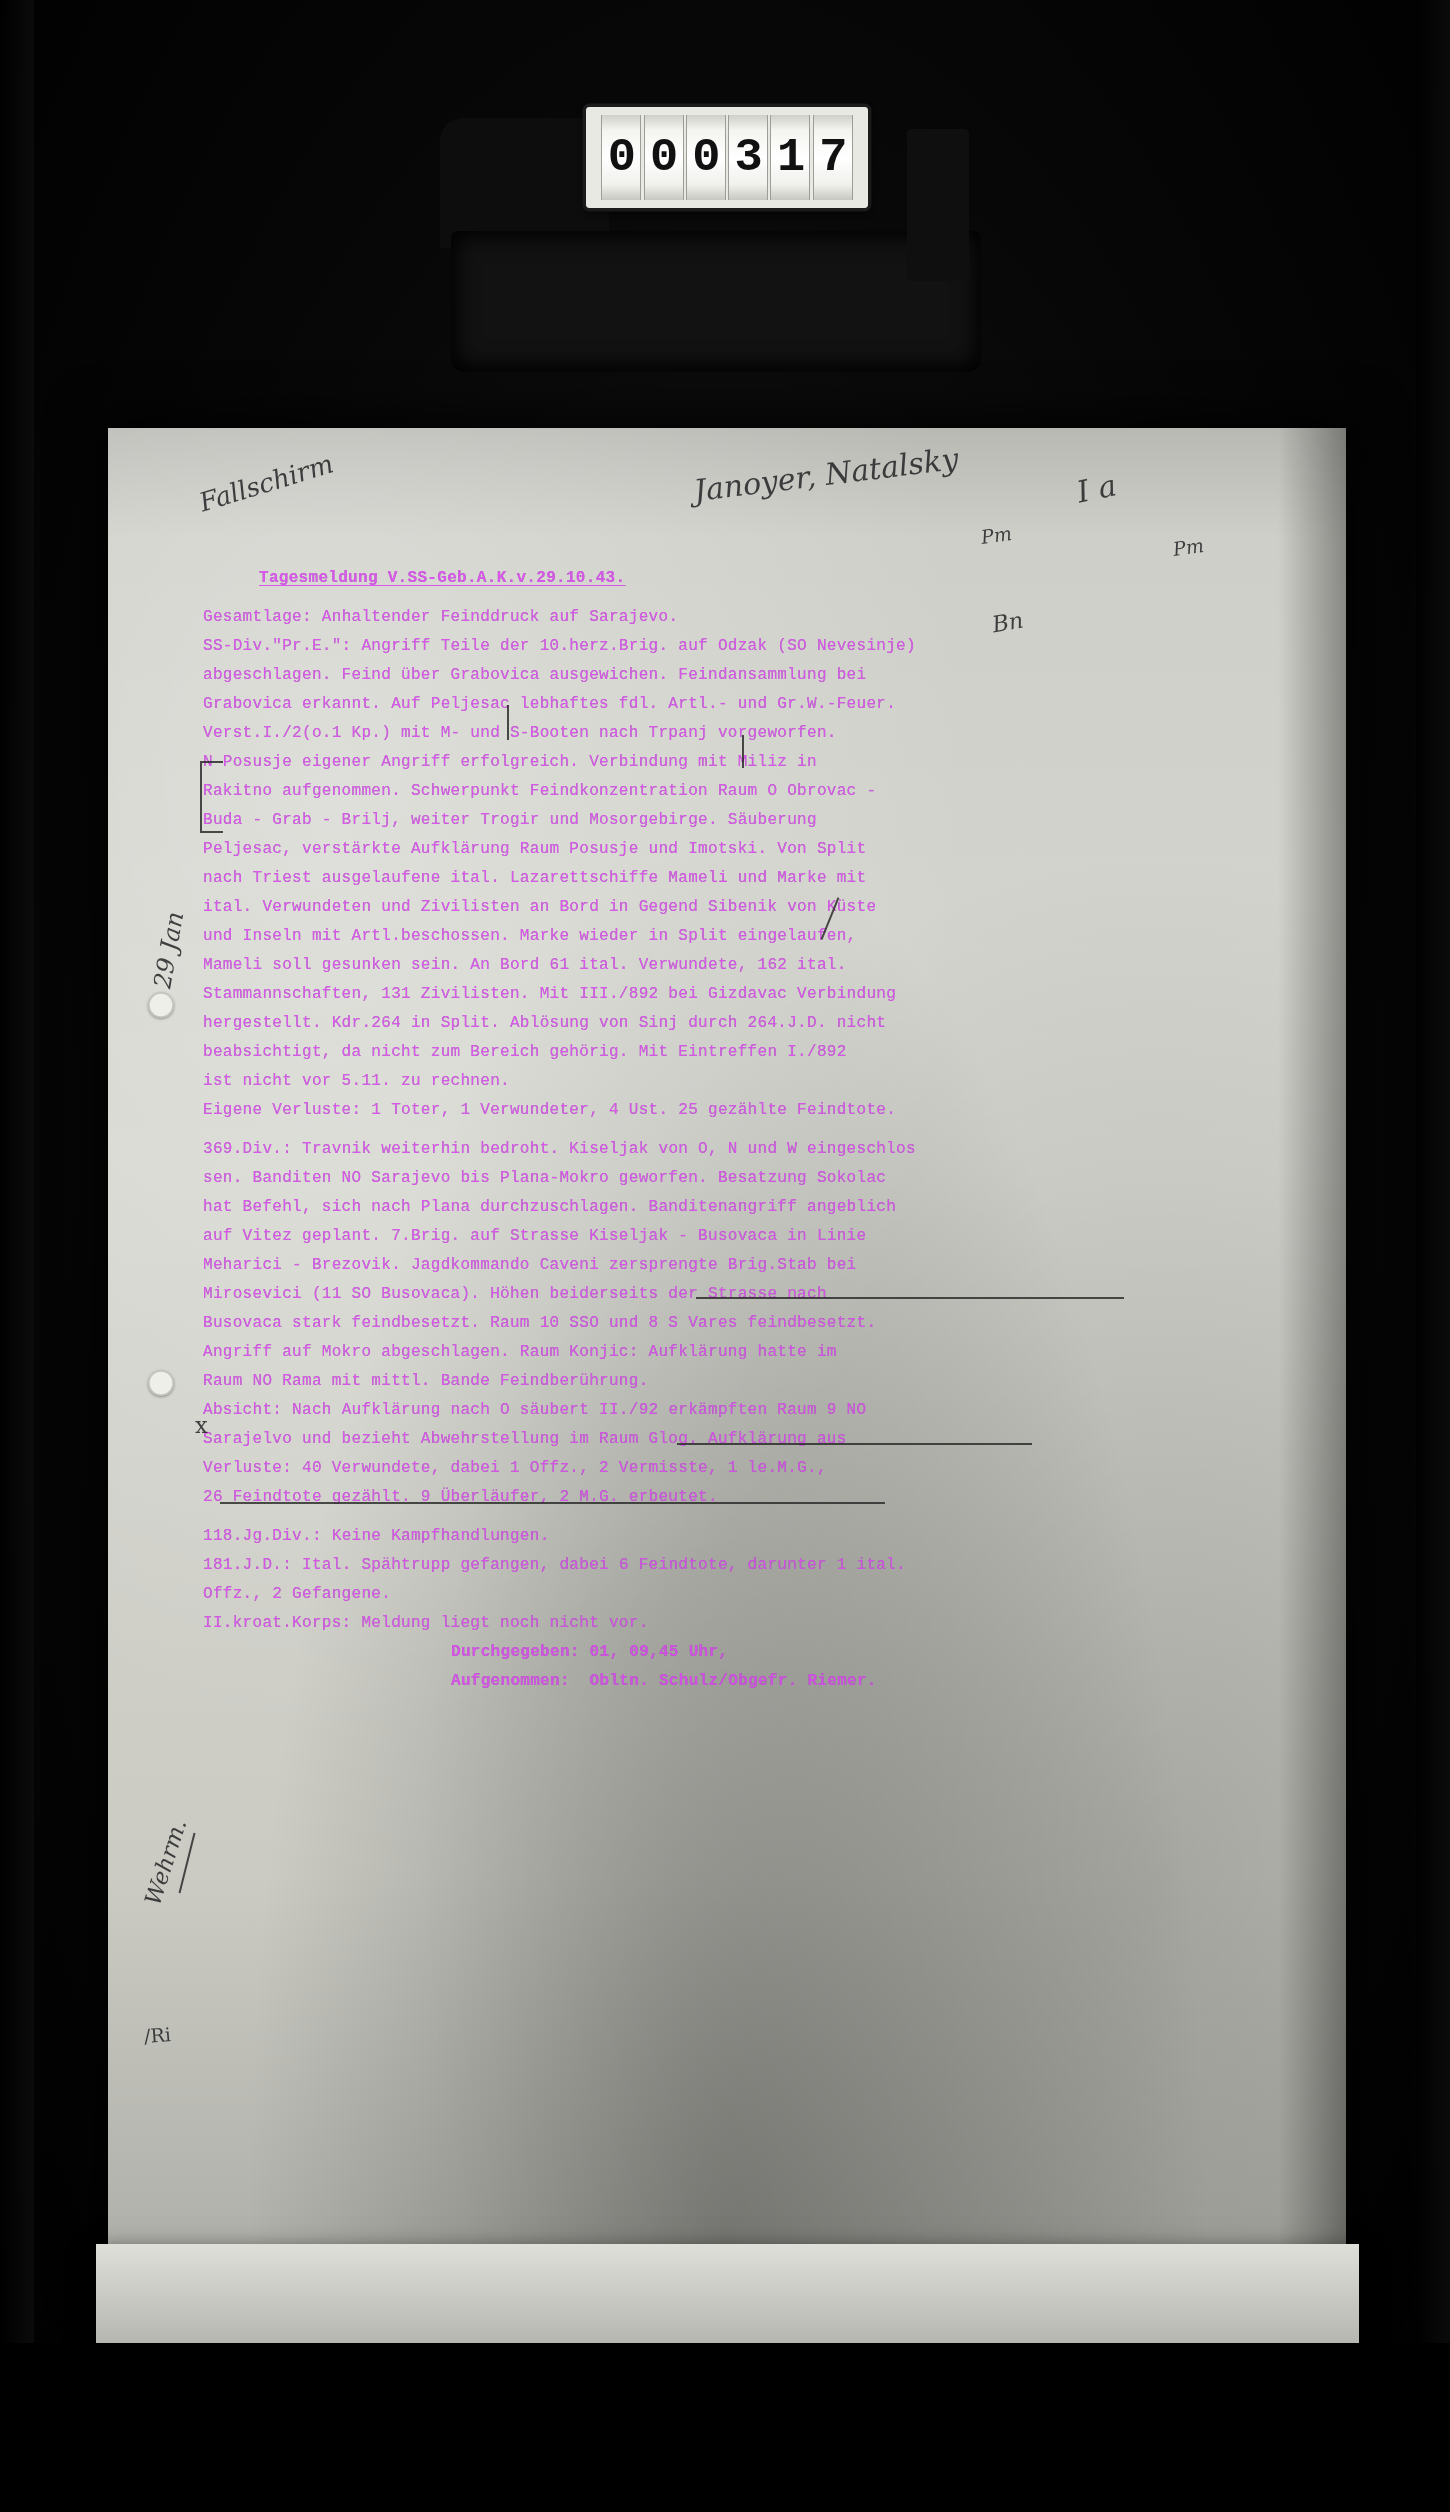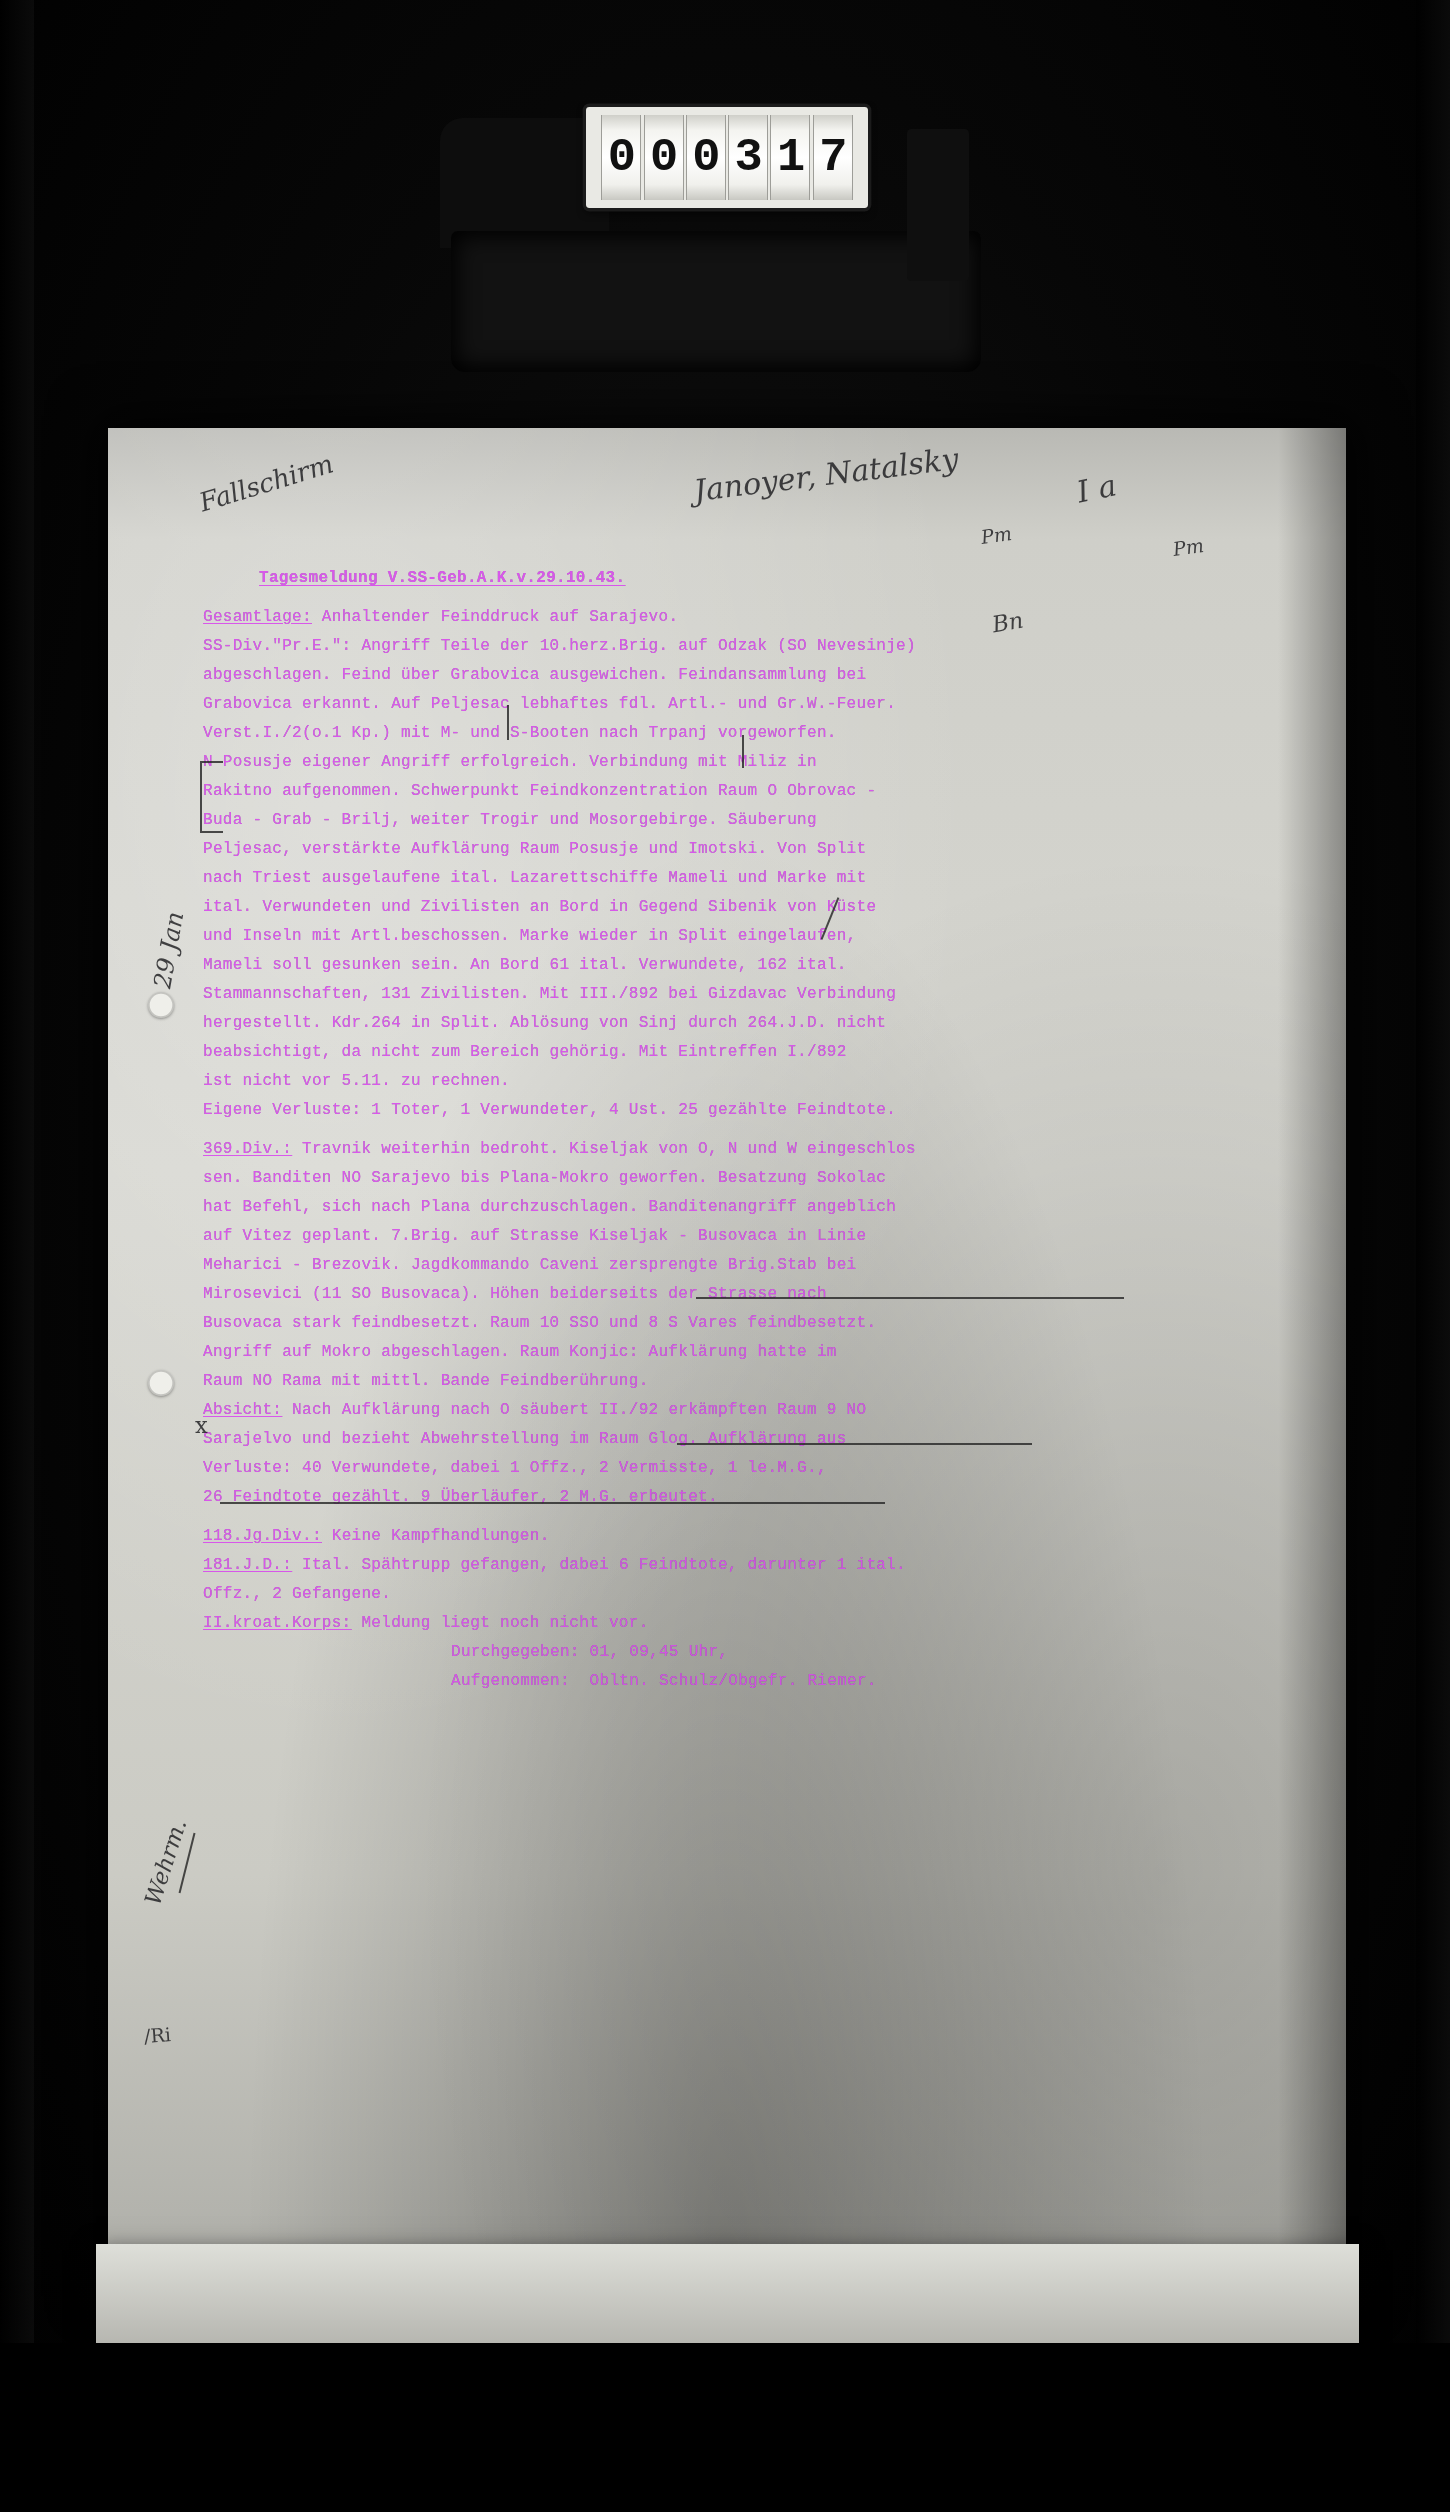--- a/index.html
+++ b/index.html
@@ -170,23 +170,23 @@
     width: 1049px;
     color: #d946ef;
     font-family: "Liberation Mono", monospace;
     font-size: 16px;
     line-height: 29px;
     letter-spacing: 0.3px;
     text-shadow: 0 0 0.6px rgba(60,60,60,.55);
     opacity: .88;
   }
   #typescript .line { white-space: pre-wrap; }
-  #typescript .u  { text-decoration: underline; text-underline-offset: 2.3px; text-align: center; }
+  #typescript .u  { text-underline-offset: 2.3px; text-align: center; }
   #typescript .blank { height: 10px; }
-  #typescript .indent { padding-left: 248px; }
+  #typescript .indent { padding-left: 248px; font-weight: bold; }
   #typescript .title {
     text-decoration: underline;
     text-underline-offset: 3.4px;
     padding-left: 56px;
     font-weight: 700;
   }
 
   
   .hand {
     position: absolute;

